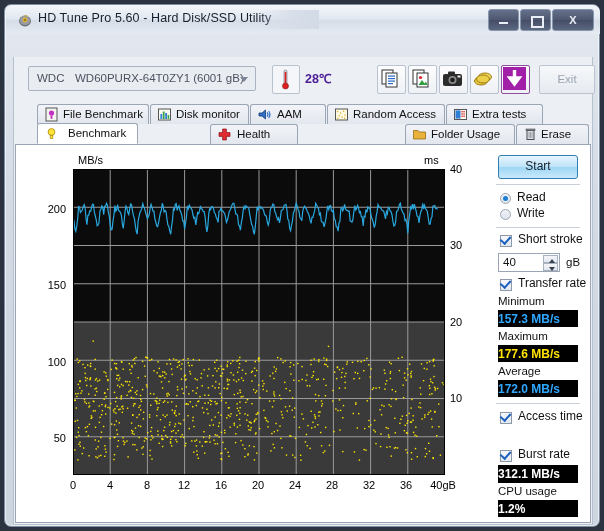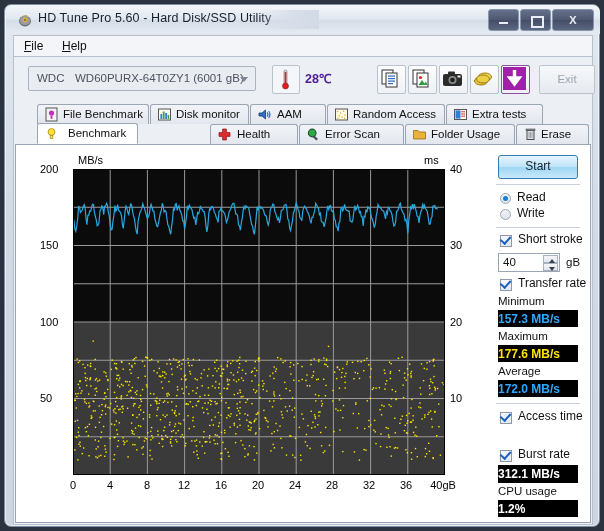--- a/index.html
+++ b/index.html
@@ -76,21 +76,21 @@
   .tab .ticon{position:absolute;left:6px;top:2px;width:15px;height:15px;}
   .tab.active{background:#ffffff;border-bottom:1px solid #ffffff;height:21px;z-index:5;}
 
   .panel{position:absolute;left:1px;top:41px;width:576px;height:379px;
     background:#ffffff;border:1px solid #9aa5b5;box-sizing:border-box;}
 
   
   .chartwrap{position:absolute;left:10px;top:8px;width:455px;height:360px;}
   .plot{position:absolute;left:47px;top:16px;width:372px;height:306px;background:#0b0b0b;}
   .plot .lowband{position:absolute;left:0;right:0;top:50%;bottom:0;background:#3a3a3a;}
-  .ylab{position:absolute;right:16px;font-size:11px;color:#000;width:26px;}
+  .ylab{position:absolute;right:16px;font-size:11px;color:#000;text-align:right;width:26px;margin-top:40px;}
   .ylab2{position:absolute;left:0;font-size:11px;color:#000;width:26px;}
   .xlab{position:absolute;font-size:11px;color:#000;text-align:center;width:26px;}
   .unit{position:absolute;font-size:11px;color:#000;}
 
   
   .side{position:absolute;left:478px;top:8px;width:88px;height:360px;}
   .start-btn{position:absolute;left:4px;top:2px;width:78px;height:22px;
     border:1px solid #2f7fb5;border-radius:3px;
     background:linear-gradient(180deg,#e8f5fd 0%,#bfe4f8 48%,#9ed6f4 52%,#c9e9fb 100%);
     font-size:12px;color:#14202c;text-align:center;line-height:21px;}
@@ -145,28 +145,20 @@
       </div>
       <div class="wbtn">
         <div class="max-sq"></div>
       </div>
       <div class="wbtn close">
         <span>X</span>
       </div>
     </div>
   </div>
 
-  <div class="menubar">
-    <div class="menu-item" style="left:10px;">
-      <u>F</u><span style="text-decoration:none">ile</span>
-    </div>
-    <div class="menu-item" style="left:48px;">
-      <u>H</u><span style="text-decoration:none">elp</span>
-    </div>
-  </div>
 
   <div class="toolbar">
     <div class="drive-combo">
       <div class="drive-vendor">WDC</div>
       <div class="drive-model">WD60PURX-64T0ZY1 (6001 gB)</div>
       <div class="combo-arrow"></div>
     </div>
 
     <div class="temp-box">
       <svg class="therm" viewBox="0 0 7 21">
@@ -291,27 +283,20 @@
           <circle cx="7.5" cy="6" r="3.4" fill="#ffe43a" stroke="#a8860c" stroke-width=".8"></circle>
           <rect x="6.2" y="9.3" width="2.6" height="3.2" fill="#ffe43a" stroke="#a8860c" stroke-width=".7"></rect>
         </svg>
         <span class="tlabel" style="left:30px;">Benchmark</span>
       </div>
       <div class="tab" style="left:196px;top:1px;width:88px;">
         <svg class="ticon" viewBox="0 0 15 15">
           <path d="M5.6 2 H9.4 V5.6 H13 V9.4 H9.4 V13 H5.6 V9.4 H2 V5.6 H5.6 Z" fill="#e02b30" stroke="#8d1317" stroke-width=".7"></path>
         </svg>
         <span class="tlabel" style="left:26px;">Health</span>
-      </div>
-      <div class="tab" style="left:285px;top:1px;width:105px;">
-        <svg class="ticon" viewBox="0 0 15 15">
-          <circle cx="6.2" cy="6" r="3.8" fill="#2fa84a" stroke="#1d5c2a" stroke-width="1.2"></circle>
-          <rect x="8.4" y="8.4" width="5" height="2.3" fill="#4a4a5a" transform="rotate(45 8.4 8.4)"></rect>
-        </svg>
-        <span class="tlabel" style="left:25px;">Error Scan</span>
       </div>
       <div class="tab" style="left:391px;top:1px;width:110px;">
         <svg class="ticon" viewBox="0 0 15 15">
           <path d="M1.5 3.5 H6 L7.2 5 H13.5 V12 H1.5 Z" fill="#e8b23c" stroke="#9a6d10" stroke-width=".8"></path>
         </svg>
         <span class="tlabel" style="left:25px;">Folder Usage</span>
       </div>
       <div class="tab" style="left:502px;top:1px;width:73px;">
         <svg class="ticon" viewBox="0 0 15 15">
           <rect x="4" y="3.5" width="7" height="9" fill="#dfe2e8" stroke="#4a4a4a" stroke-width="1"></rect>

